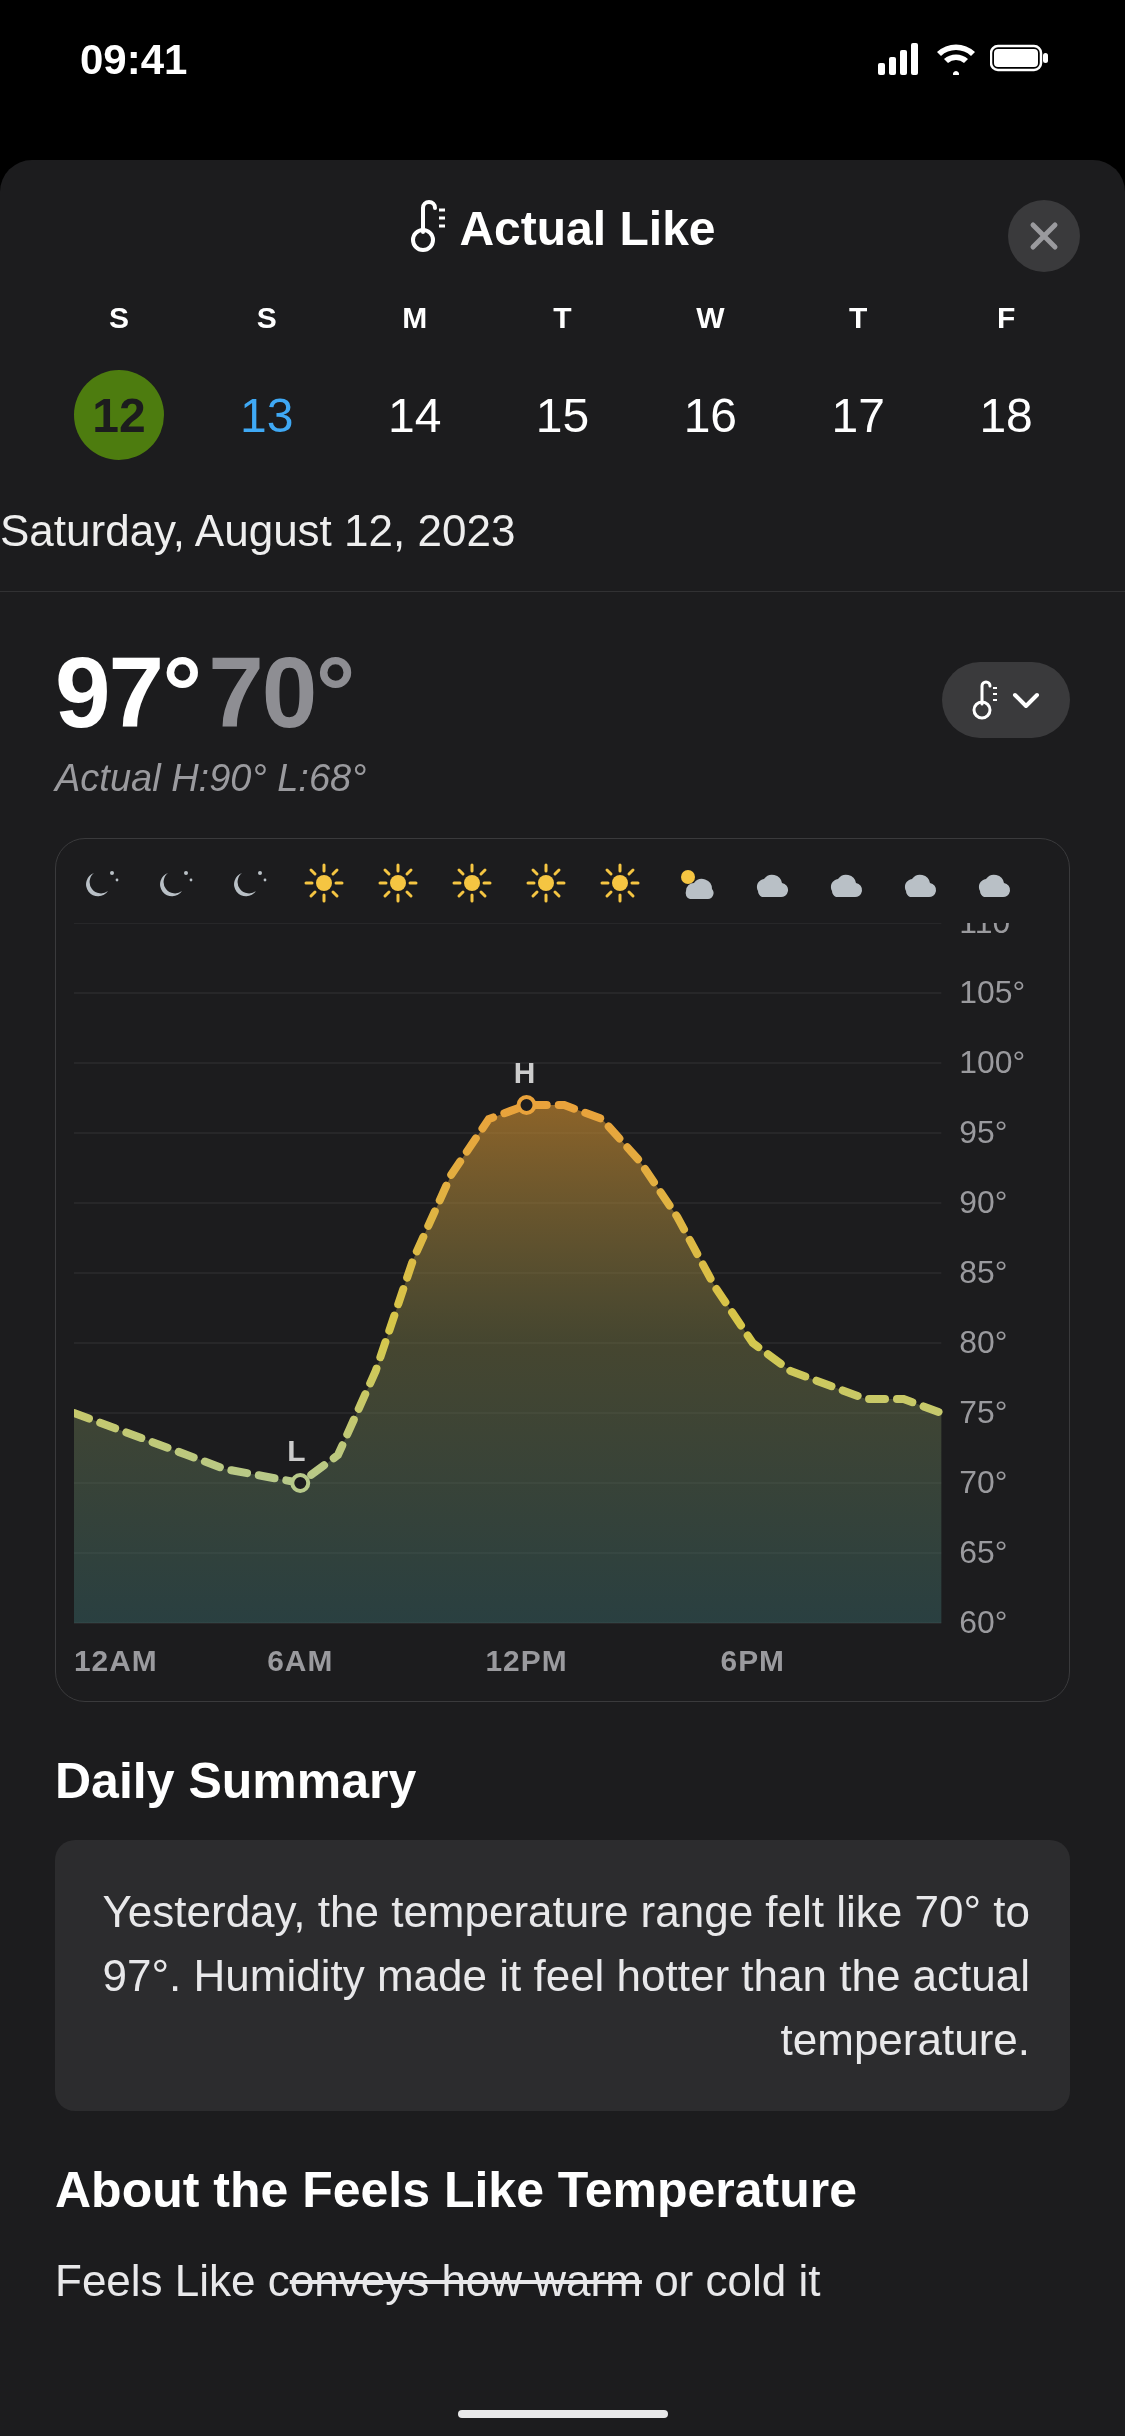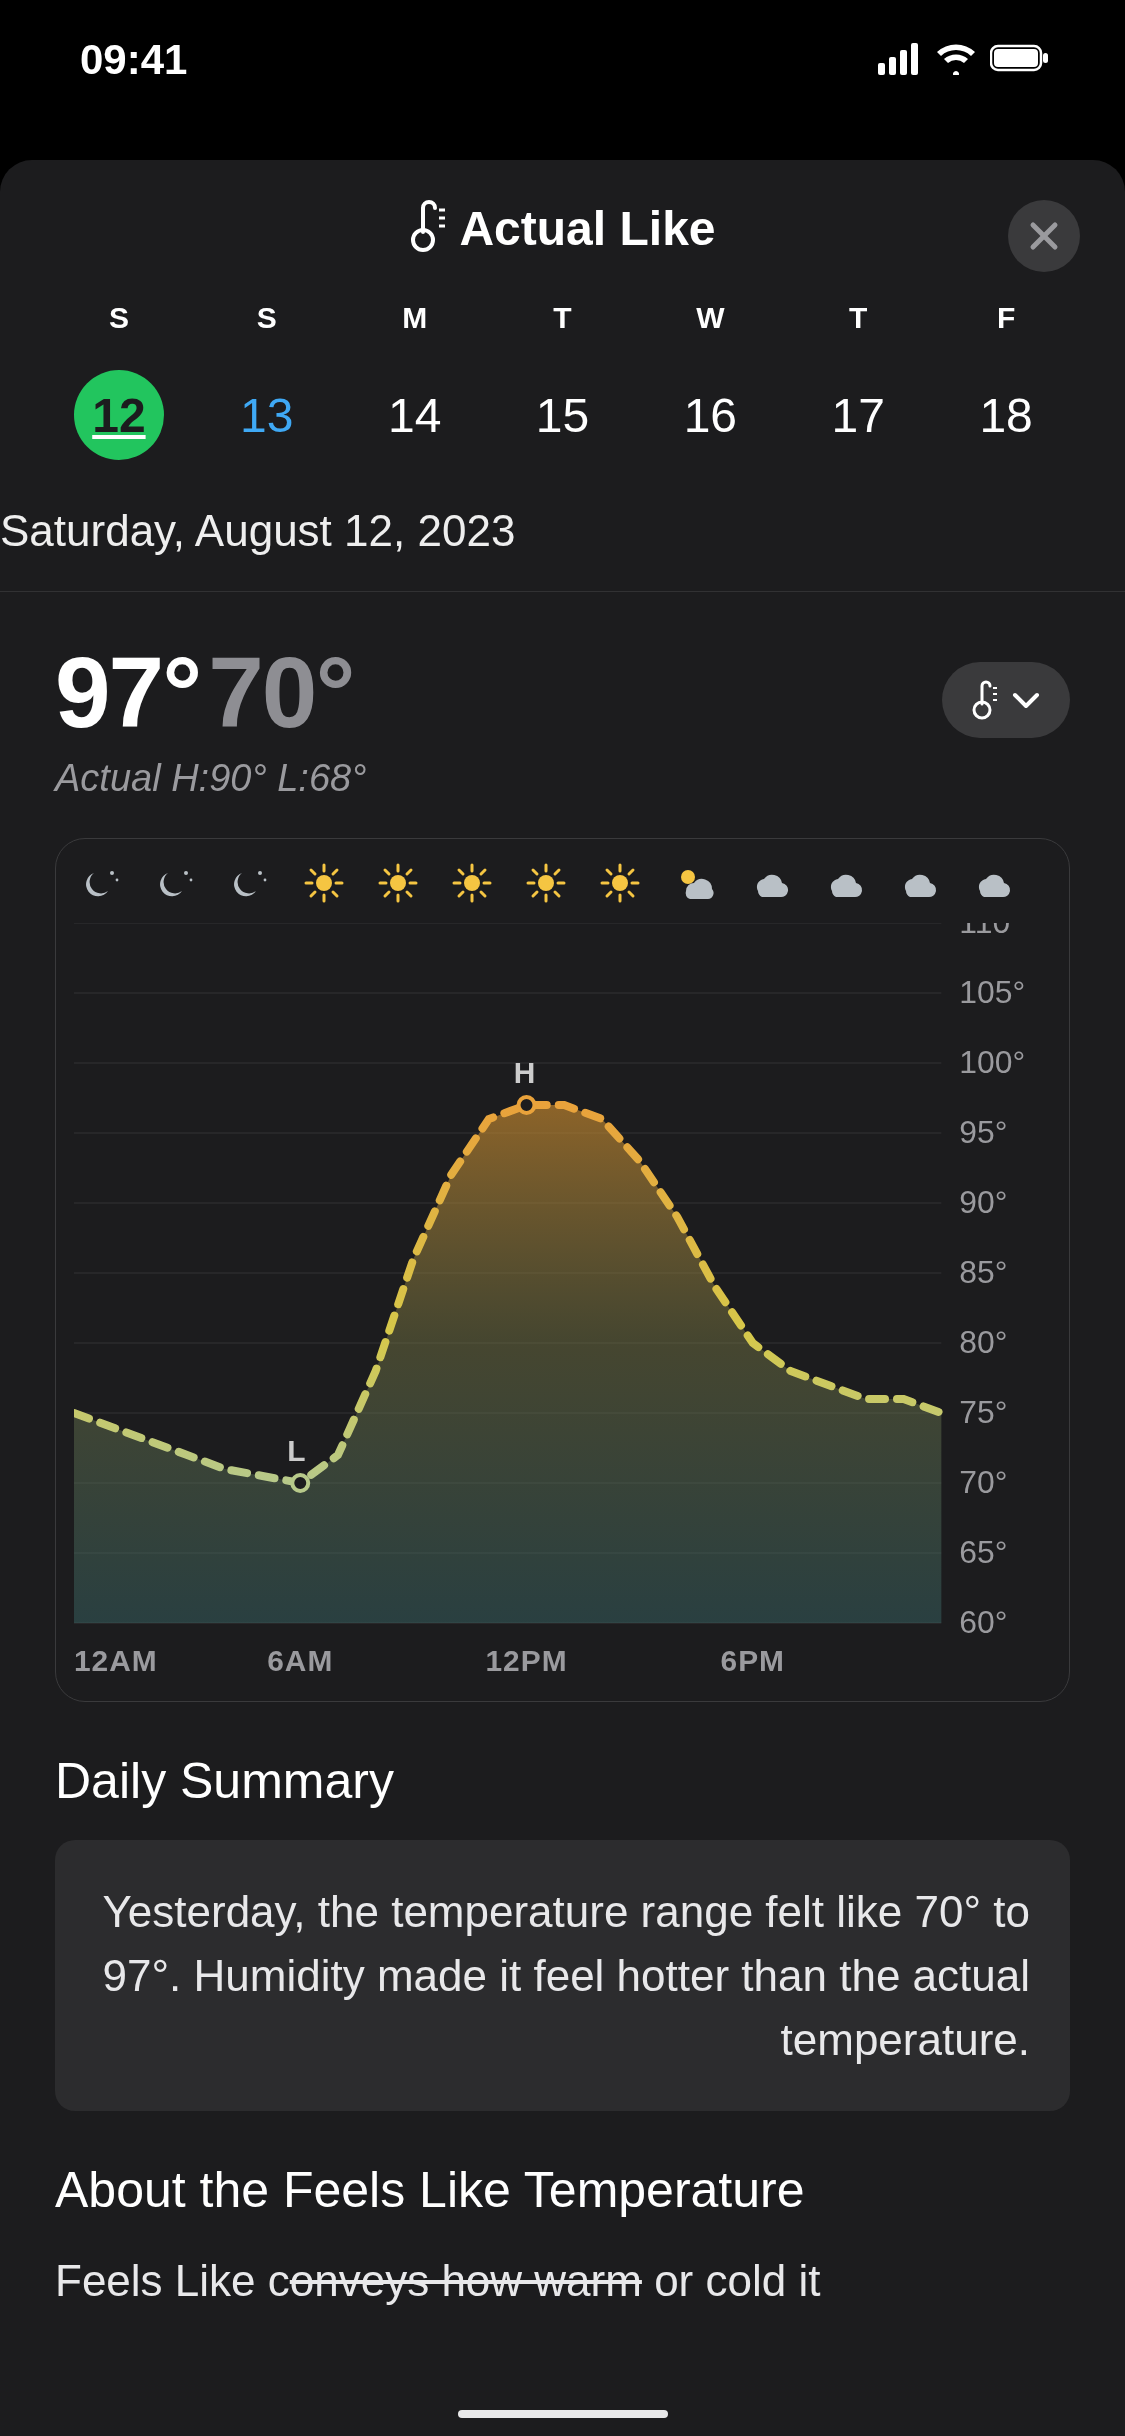--- a/index.html
+++ b/index.html
@@ -15,41 +15,41 @@
   .sheet-title-row { display: flex; align-items: center; justify-content: center; gap: 12px; }
   .thermo-icon svg { width: 38px; height: 52px; }
   .sheet-title { font-size: 48px; font-weight: 700; }
   .close-btn { position: absolute; right: 45px; top: 40px; width: 72px; height: 72px; border-radius: 50%; background: #3a3a3c; display: flex; align-items: center; justify-content: center; cursor: pointer; }
   .close-btn svg { width: 30px; height: 30px; }
   .day-strip { display: flex; justify-content: space-between; padding: 45px 45px 0 45px; }
   .day-col { flex: 1; text-align: center; }
   .day-label { font-size: 30px; font-weight: 600; color: #fff; margin-bottom: 35px; }
   .day-num-wrap { display: inline-flex; align-items: center; justify-content: center; width: 90px; height: 90px; border-radius: 50%; }
   .day-num { font-size: 48px; font-weight: 500; color: #fff; }
-  .day-selected .day-num-wrap { background: #22c55e; text-decoration: underline; }
+  .day-selected .day-num-wrap { background: #4d7c0f; }
   .day-selected .day-num { color: #1c1c1e; font-weight: 600; }
   .day-tomorrow .day-num { color: #3fa9f5; }
   .full-date { font-size: 44px; font-weight: 500; color: #eee; margin-top: 46px; padding-bottom: 35px; border-bottom: 1px solid #313133; }
   .temps-row { display: flex; align-items: flex-start; justify-content: space-between; padding: 50px 55px 10px 55px; }
   .temps-left { }
   .big-temps { font-size: 100px; font-weight: 600; line-height: 1; letter-spacing: -2px; }
   .big-low { color: #8e8e93; margin-left: 8px; }
   .actual-line { font-size: 38px; color: #9a9a9e; margin-top: 15px; font-style: italic; }
   .metric-btn { background: #3a3a3c; border-radius: 40px; padding: 18px 30px; display: flex; align-items: center; gap: 14px; margin-top: 20px; cursor: pointer; }
   .metric-btn svg.thermo { width: 26px; height: 40px; }
   .metric-btn svg.chev { width: 28px; height: 18px; }
   .chart-wrap { margin: 28px 55px 0 55px; border: 1px solid #3a3a3c; border-radius: 30px; padding: 22px 18px 18px 18px; }
   .cond-icons { display: flex; gap: 30px; padding-left: 6px; margin-bottom: 18px; }
   .cond-icons span { width: 44px; height: 44px; display: inline-flex; align-items: center; justify-content: center; }
   .chart-svg-wrap { position: relative; height: 760px; }
   .chart-svg { width: 100%; height: 100%; }
   .y-tick { font-size: 32px; fill: #9a9a9e; }
   .x-tick { font-size: 30px; fill: #9a9a9e; font-weight: 600; letter-spacing: 1px; }
   .hl-label { font-size: 30px; fill: #ccc; font-weight: 600; }
-  .section-title { font-size: 50px; font-weight: 400; padding: 50px 55px 30px 55px; }
+  .section-title { font-size: 50px; font-weight: 700; padding: 50px 55px 30px 55px; }
   .summary-card { margin: 0 55px; background: #2c2c2e; border-radius: 20px; padding: 40px 40px; text-align: right; }
   .summary-text { font-size: 44px; line-height: 1.45; color: #e8e8ea; }
   .about-text { padding: 0 55px; font-size: 44px; line-height: 1.45; color: #e8e8ea; }
   .about-text .struck { text-decoration: line-through; }
   
   .home-indicator { position: absolute; bottom: 18px; left: 50%; transform: translateX(-50%); width: 210px; height: 8px; background: #fff; border-radius: 4px; opacity: .9; }
 </style>
 </head>
 <body>
 

